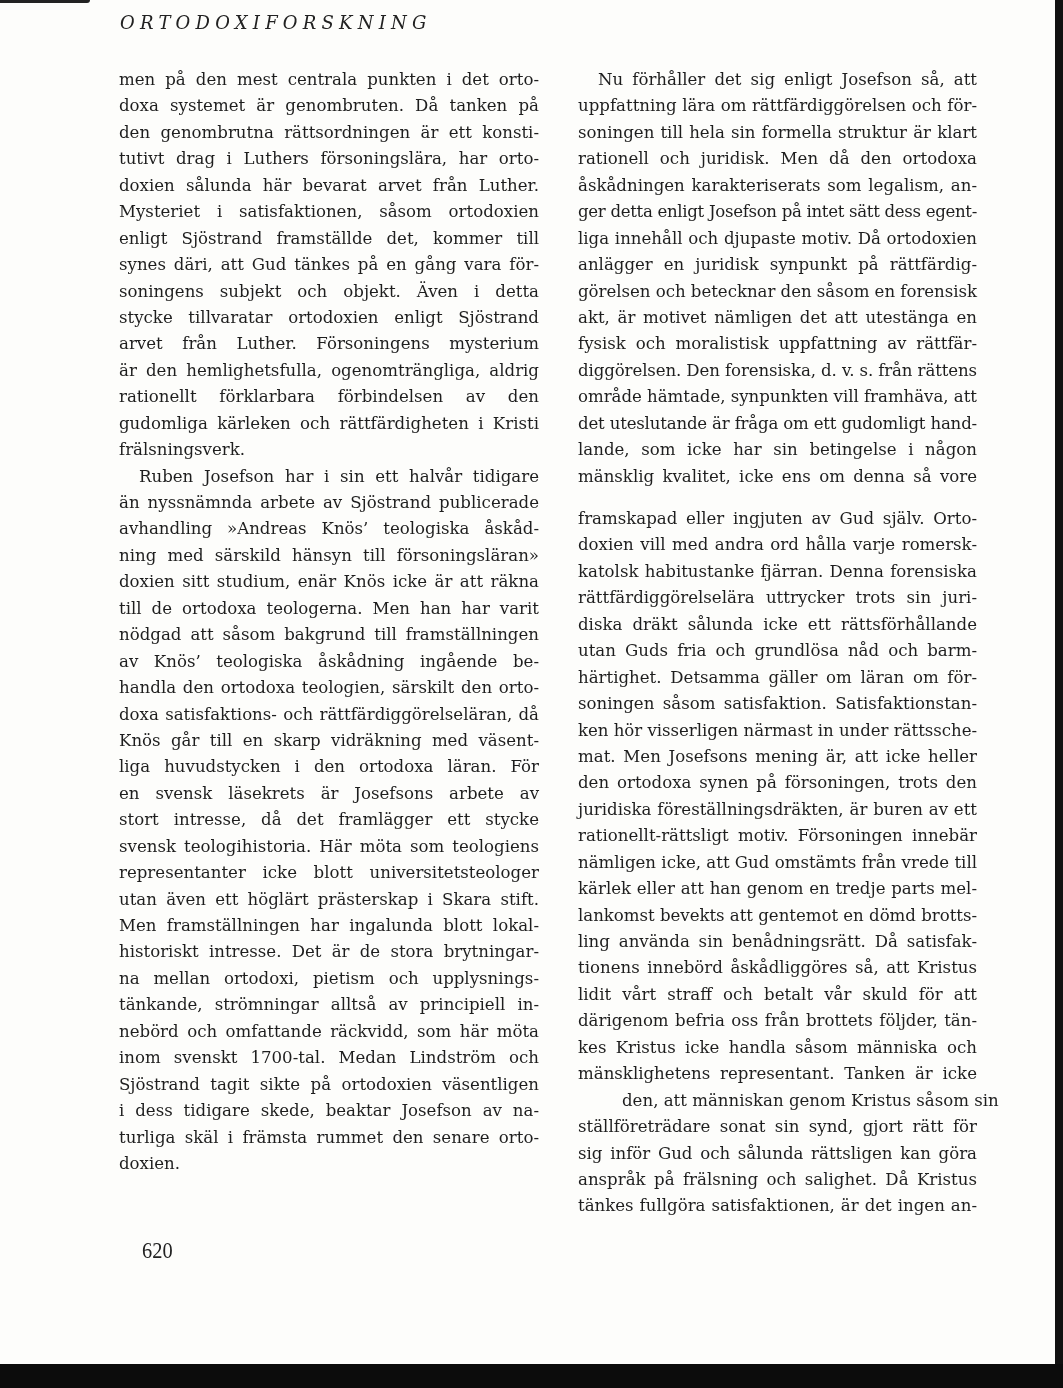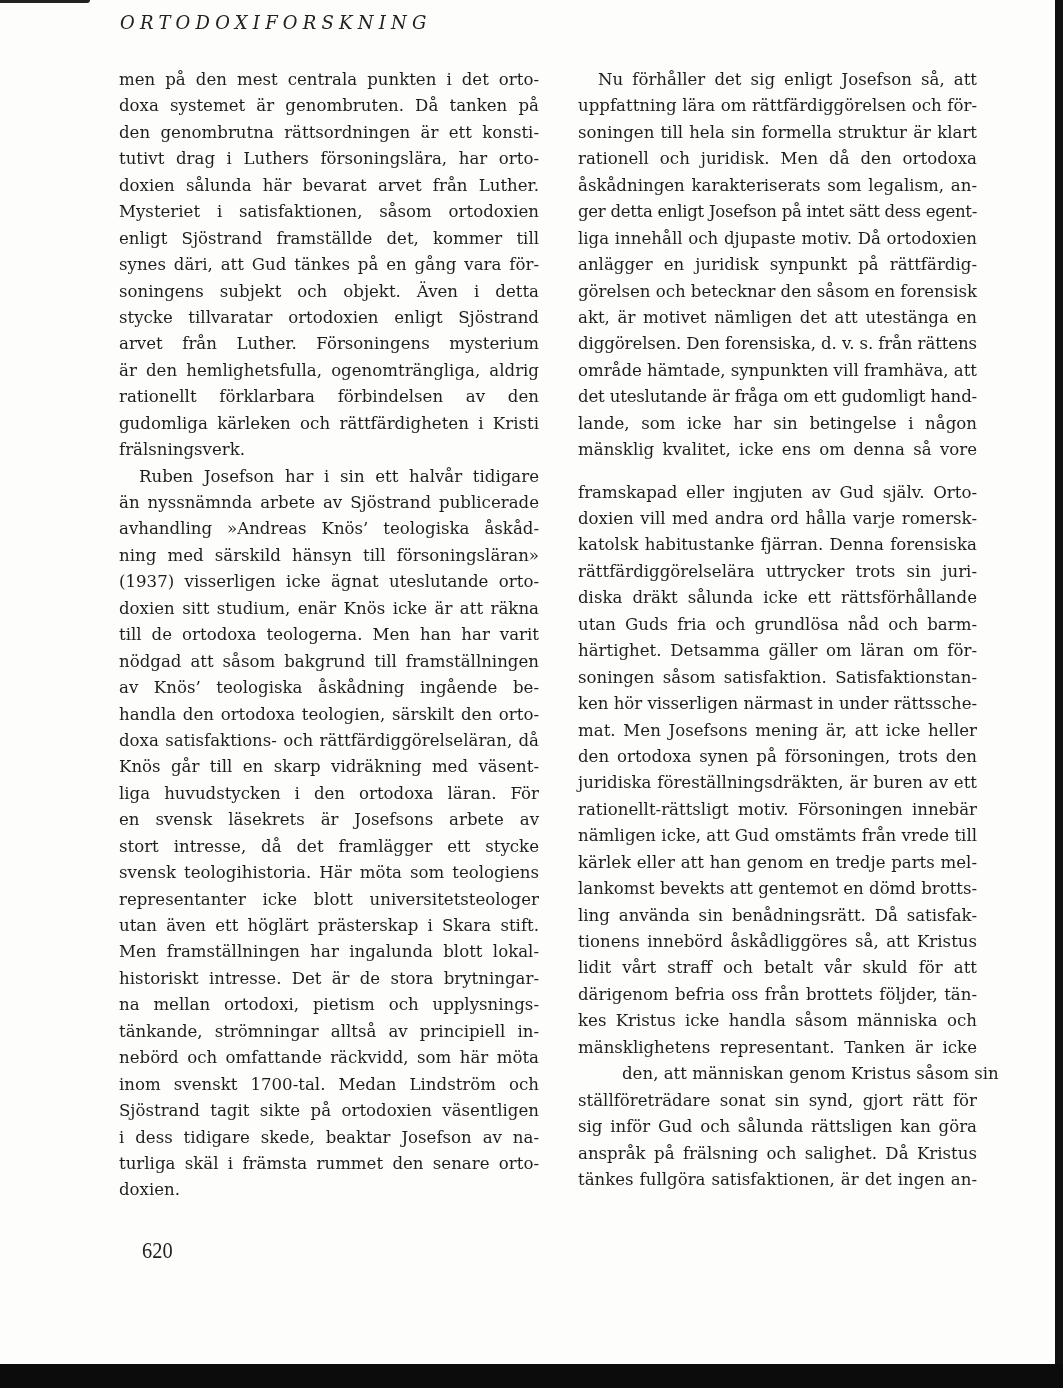--- a/index.html
+++ b/index.html
@@ -54,21 +54,20 @@
     <span class="line" style="word-spacing: 0px;">stycke tillvaratar ortodoxien enligt Sjöstrand</span>
     <span class="line" style="word-spacing: 0px;">arvet från Luther. Försoningens mysterium</span>
     <span class="line" style="word-spacing: 0px;">är den hemlighetsfulla, ogenomträngliga, aldrig</span>
     <span class="line" style="word-spacing: 0px;">rationellt förklarbara förbindelsen av den</span>
     <span class="line" style="word-spacing: 0px;">gudomliga kärleken och rättfärdigheten i Kristi</span>
     <span class="line last">frälsningsverk.</span>
     <span class="line indent" style="word-spacing: 0px;">Ruben Josefson har i sin ett halvår tidigare</span>
     <span class="line" style="word-spacing: 0px;">än nyssnämnda arbete av Sjöstrand publicerade</span>
     <span class="line" style="word-spacing: 0px;">avhandling »Andreas Knös’ teologiska åskåd-</span>
     <span class="line" style="word-spacing: 0px;">ning med särskild hänsyn till försoningsläran»</span>
-    <span class="line" style="word-spacing: 0px;">(1937) visserligen icke ägnat uteslutande orto-</span>
     <span class="line" style="word-spacing: 0px;">doxien sitt studium, enär Knös icke är att räkna</span>
     <span class="line" style="word-spacing: 0px;">till de ortodoxa teologerna. Men han har varit</span>
     <span class="line" style="word-spacing: 0px;">nödgad att såsom bakgrund till framställningen</span>
     <span class="line" style="word-spacing: 0px;">av Knös’ teologiska åskådning ingående be-</span>
     <span class="line" style="word-spacing: 0px;">handla den ortodoxa teologien, särskilt den orto-</span>
     <span class="line" style="word-spacing: 0px;">doxa satisfaktions- och rättfärdiggörelseläran, då</span>
     <span class="line" style="word-spacing: 0px;">Knös går till en skarp vidräkning med väsent-</span>
     <span class="line" style="word-spacing: 0px;">liga huvudstycken i den ortodoxa läran. För</span>
     <span class="line" style="word-spacing: 0px;">en svensk läsekrets är Josefsons arbete av</span>
     <span class="line" style="word-spacing: 0px;">stort intresse, då det framlägger ett stycke</span>
@@ -90,20 +89,21 @@
     <span class="line indent" style="word-spacing: 0px;">Nu förhåller det sig enligt Josefson så, att</span>
     <span class="line" style="word-spacing: 0px;">uppfattning lära om rättfärdiggörelsen och för-</span>
     <span class="line" style="word-spacing: 0px;">soningen till hela sin formella struktur är klart</span>
     <span class="line" style="word-spacing: 0px;">rationell och juridisk. Men då den ortodoxa</span>
     <span class="line" style="word-spacing: 0px;">åskådningen karakteriserats som legalism, an-</span>
     <span class="line" style="letter-spacing: -0.315564px; word-spacing: 0px;">ger detta enligt Josefson på intet sätt dess egent-</span>
     <span class="line" style="word-spacing: 0px;">liga innehåll och djupaste motiv. Då ortodoxien</span>
     <span class="line" style="word-spacing: 0px;">anlägger en juridisk synpunkt på rättfärdig-</span>
     <span class="line" style="letter-spacing: -0.0302083px; word-spacing: 0px;">görelsen och betecknar den såsom en forensisk</span>
     <span class="line" style="word-spacing: 0px;">akt, är motivet nämligen det att utestänga en</span>
+    <span class="line" style="word-spacing: 0px;">fysisk och moralistisk uppfattning av rättfär-</span>
     <span class="line" style="letter-spacing: -0.111875px; word-spacing: 0px;">diggörelsen. Den forensiska, d. v. s. från rättens</span>
     <span class="line" style="letter-spacing: -0.025px; word-spacing: 0px;">område hämtade, synpunkten vill framhäva, att</span>
     <span class="line" style="letter-spacing: -0.184508px; word-spacing: 0px;">det uteslutande är fråga om ett gudomligt hand-</span>
     <span class="line" style="word-spacing: 0px;">lande, som icke har sin betingelse i någon</span>
     <span class="line" style="word-spacing: 0px;">mänsklig kvalitet, icke ens om denna så vore</span>
     <span class="line" style="word-spacing: 0px; margin-top: 16px;">framskapad eller ingjuten av Gud själv. Orto-</span>
     <span class="line" style="word-spacing: 0px;">doxien vill med andra ord hålla varje romersk-</span>
     <span class="line" style="word-spacing: 0px;">katolsk habitustanke fjärran. Denna forensiska</span>
     <span class="line" style="word-spacing: 0px;">rättfärdiggörelselära uttrycker trots sin juri-</span>
     <span class="line" style="word-spacing: 0px;">diska dräkt sålunda icke ett rättsförhållande</span>

